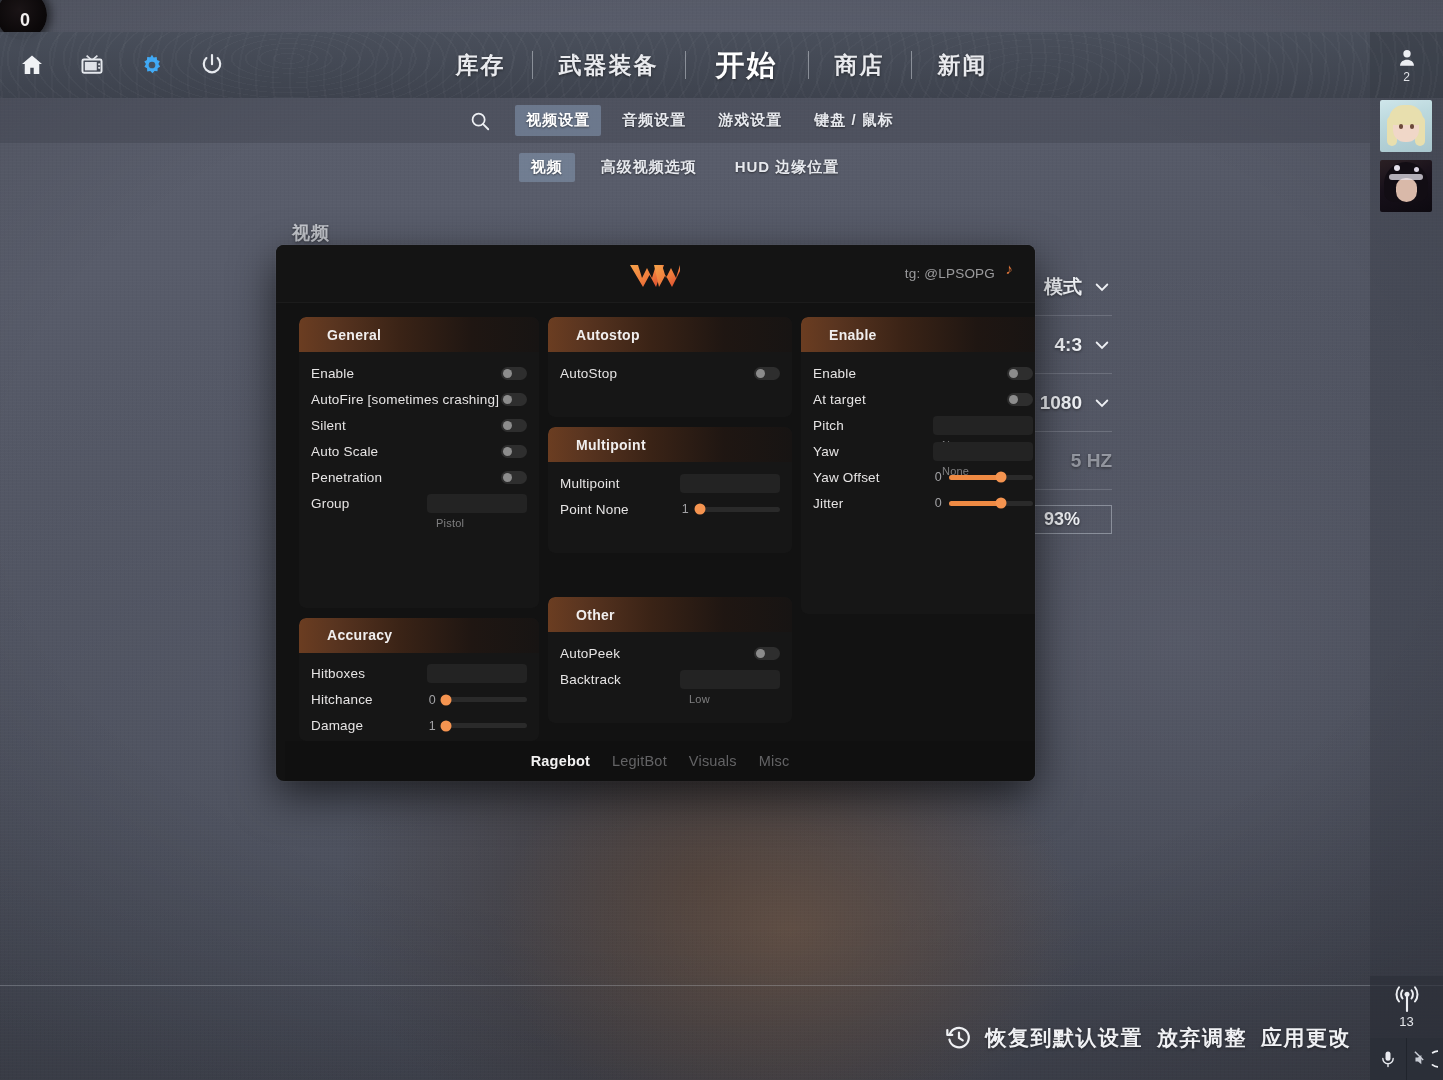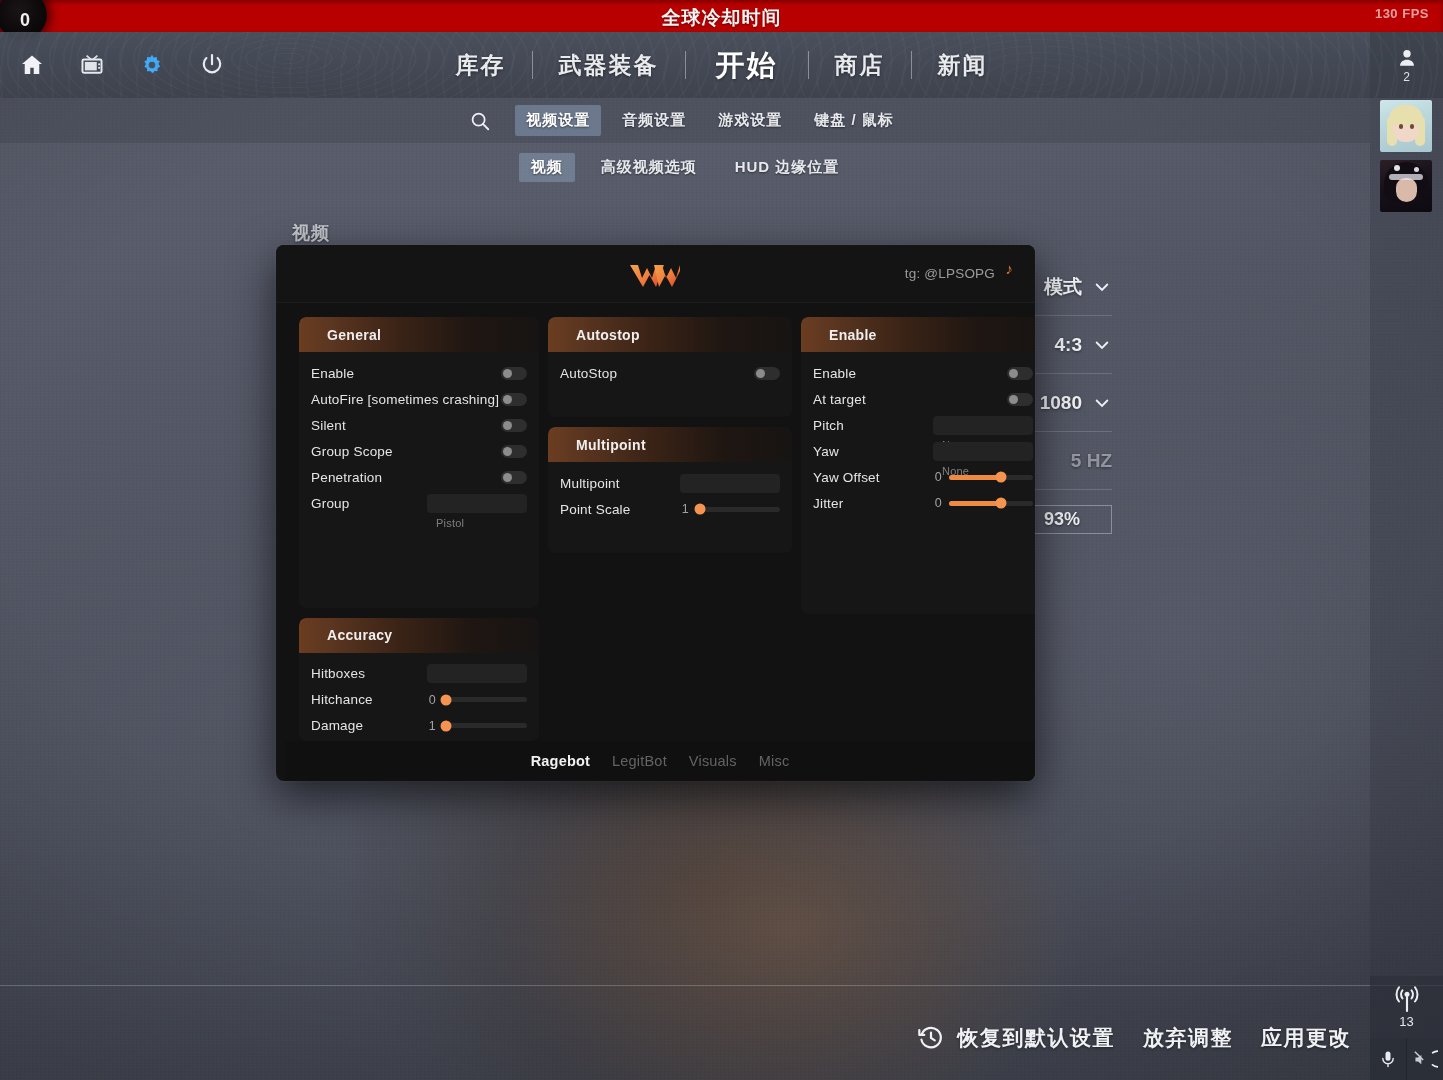--- a/index.html
+++ b/index.html
@@ -195,21 +195,21 @@
   .srow.dim { color: rgba(225,228,235,.52); }
   .srow .chev { flex: 0 0 auto; }
   .spct {
     border: 1px solid rgba(205,210,220,.45);
     padding: 3px 31px; font-size: 18px; font-weight: 700; color: #eef0f4;
   }
 
   
   .bottom-actions {
     position: absolute; right: 92px; bottom: 28px;
-    display: flex; align-items: center; gap: 28px;
+    display: flex; align-items: center; gap: 14px;
   }
   .ba-item {
     display: flex; align-items: center; gap: 13px;
     font-size: 21px; font-weight: 700; color: #f0f1f4;
     letter-spacing: 1.5px; cursor: pointer;
     text-shadow: 0 1px 3px rgba(0,0,0,.5);
   }
 
   
   .cheat {
@@ -306,24 +306,20 @@
 </head>
 <body>
 
 <div id="root">
 
   <div class="bg"></div>
   <div class="bg-noise"></div>
   <div class="bg-vignette"></div>
   <div class="floor-line"></div>
 
-  <div class="cooldown-bar">
-    <div class="cooldown-title">全球冷却时间</div>
-    <div class="fps">130 FPS</div>
-  </div>
   <div class="cd-badge">
     <span>0</span>
   </div>
 
   <div class="navbar">
     <div class="nav-icons">
       <div class="nav-ico">
         <svg width="26" height="26" viewBox="0 0 24 24">
             <path d="M12 3.2 2.8 11h2.5v9.4h5.1v-5.8h3.2v5.8h5.1V11h2.5z" fill="#f0f2f5"></path>
           </svg>
@@ -518,21 +514,21 @@
               <span class="lbl">AutoFire [sometimes crashing]</span>
               <span class="spacer"></span>
               <div class="tgl"></div>
             </div>
             <div class="row">
               <span class="lbl">Silent</span>
               <span class="spacer"></span>
               <div class="tgl"></div>
             </div>
             <div class="row">
-              <span class="lbl">Group Scope</span>
+              <span class="lbl">Auto Scale</span>
               <span class="spacer"></span>
               <div class="tgl"></div>
             </div>
             <div class="row">
               <span class="lbl">Penetration</span>
               <span class="spacer"></span>
               <div class="tgl"></div>
             </div>
             <div class="row">
               <span class="lbl">Group</span>
@@ -602,33 +598,52 @@
           </div>
           <div class="group-body">
             <div class="row">
               <span class="lbl">Multipoint</span>
               <span class="spacer"></span>
               <div class="combo">
                 <span></span>
               </div>
             </div>
             <div class="row">
-              <span class="lbl">Point Scale</span>
+              <span class="lbl">Point None</span>
               <span class="spacer"></span>
               <div class="sld-wrap">
                 <span class="sld-val">1</span>
                 <div class="sld">
                   <div class="fill" style="width:5%"></div>
                   <div class="knob" style="left:5%"></div>
                 </div>
               </div>
             </div>
           </div>
         </div>
 
+        <div class="group" style="height:126px; margin-top:34px">
+          <div class="group-head">
+            <span>Other</span>
+          </div>
+          <div class="group-body">
+            <div class="row">
+              <span class="lbl">AutoPeek</span>
+              <span class="spacer"></span>
+              <div class="tgl"></div>
+            </div>
+            <div class="row">
+              <span class="lbl">Backtrack</span>
+              <span class="spacer"></span>
+              <div class="combo">
+                <span>Low</span>
+              </div>
+            </div>
+          </div>
+        </div>
       </div>
 
       <div class="col c3">
         <div class="group" style="height:297px">
           <div class="group-head">
             <span>Enable</span>
           </div>
           <div class="group-body">
             <div class="row">
               <span class="lbl">Enable</span>

